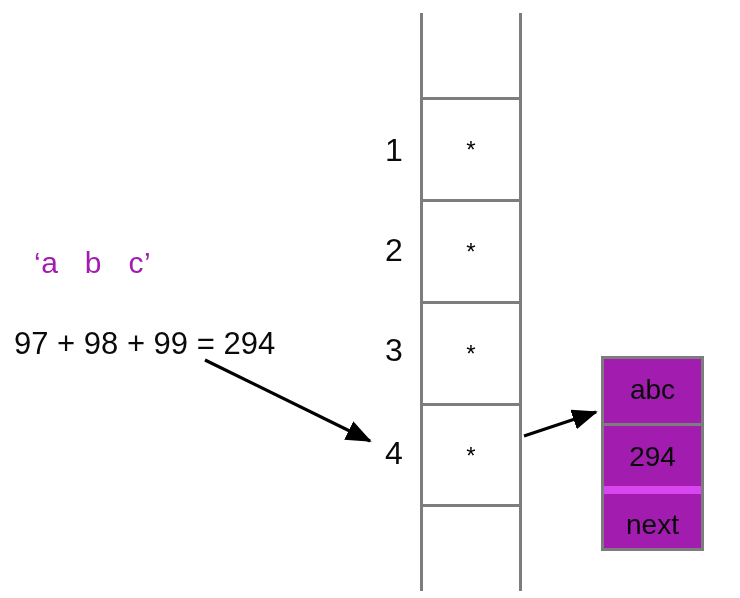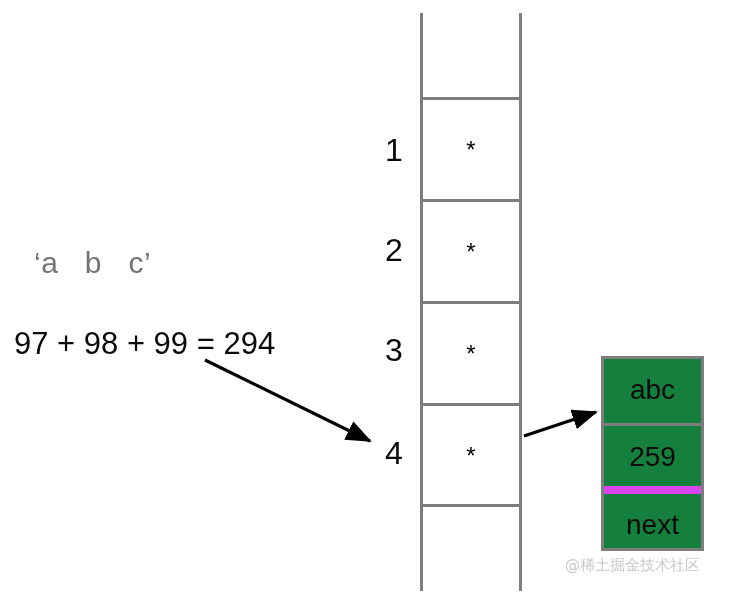--- a/index.html
+++ b/index.html
@@ -18,21 +18,21 @@
   }
 
   
   .chars-label {
     position: absolute;
     left: 34px;
     top: 246px;
     font-size: 30px;
     letter-spacing: 0.5px;
     white-space: pre;
-    color: #737373;
+    color: #a21caf;
   }
   .sum-label {
     position: absolute;
     left: 14px;
     top: 310px;
     font-size: 31px;
     white-space: pre;
     color: #0a0a0a;
     margin-top: 16px;
   }
@@ -83,21 +83,21 @@
 
   
   .node-box {
     position: absolute;
     left: 601px;
     top: 356px;
     width: 103px;
     height: 195px;
     border: 3px solid #7d7d7d;
     box-sizing: border-box;
-    background: #15803d;
+    background: #a21caf;
   }
   .node-row {
     position: absolute;
     left: 0;
     width: 97px;
     height: 62px;
     display: flex;
     align-items: center;
     justify-content: center;
     font-size: 28px;
@@ -153,29 +153,28 @@
     <div class="slot-star" style="top:431px;">*</div>
   </div>
 
   <div class="slot-index" style="left:374px; top:134px;">1</div>
   <div class="slot-index" style="left:374px; top:234px;">2</div>
   <div class="slot-index" style="left:374px; top:334px;">3</div>
   <div class="slot-index" style="left:374px; top:437px;">4</div>
 
   <div class="node-box">
     <div class="node-row r0">abc</div>
-    <div class="node-row r1">259</div>
+    <div class="node-row r1">294</div>
     <div class="node-row r2">next</div>
   </div>
 
   <svg class="arrow-layer" width="740" height="598" viewBox="0 0 740 598">
     <defs>
       <marker id="ah" markerWidth="9" markerHeight="9" refX="7.4" refY="3.2" orient="auto" markerUnits="strokeWidth">
         <path d="M0,0 L8,3.2 L0,6.4 z" fill="#000000"></path>
       </marker>
     </defs>
     <line x1="205" y1="360" x2="370" y2="441" stroke="#000000" stroke-width="3.2" marker-end="url(#ah)"></line>
     <line x1="524" y1="436" x2="596" y2="412" stroke="#000000" stroke-width="3.2" marker-end="url(#ah)"></line>
   </svg>
 
-  <div class="watermark">@稀土掘金技术社区</div>
 
 </div>
 
 </body></html>

